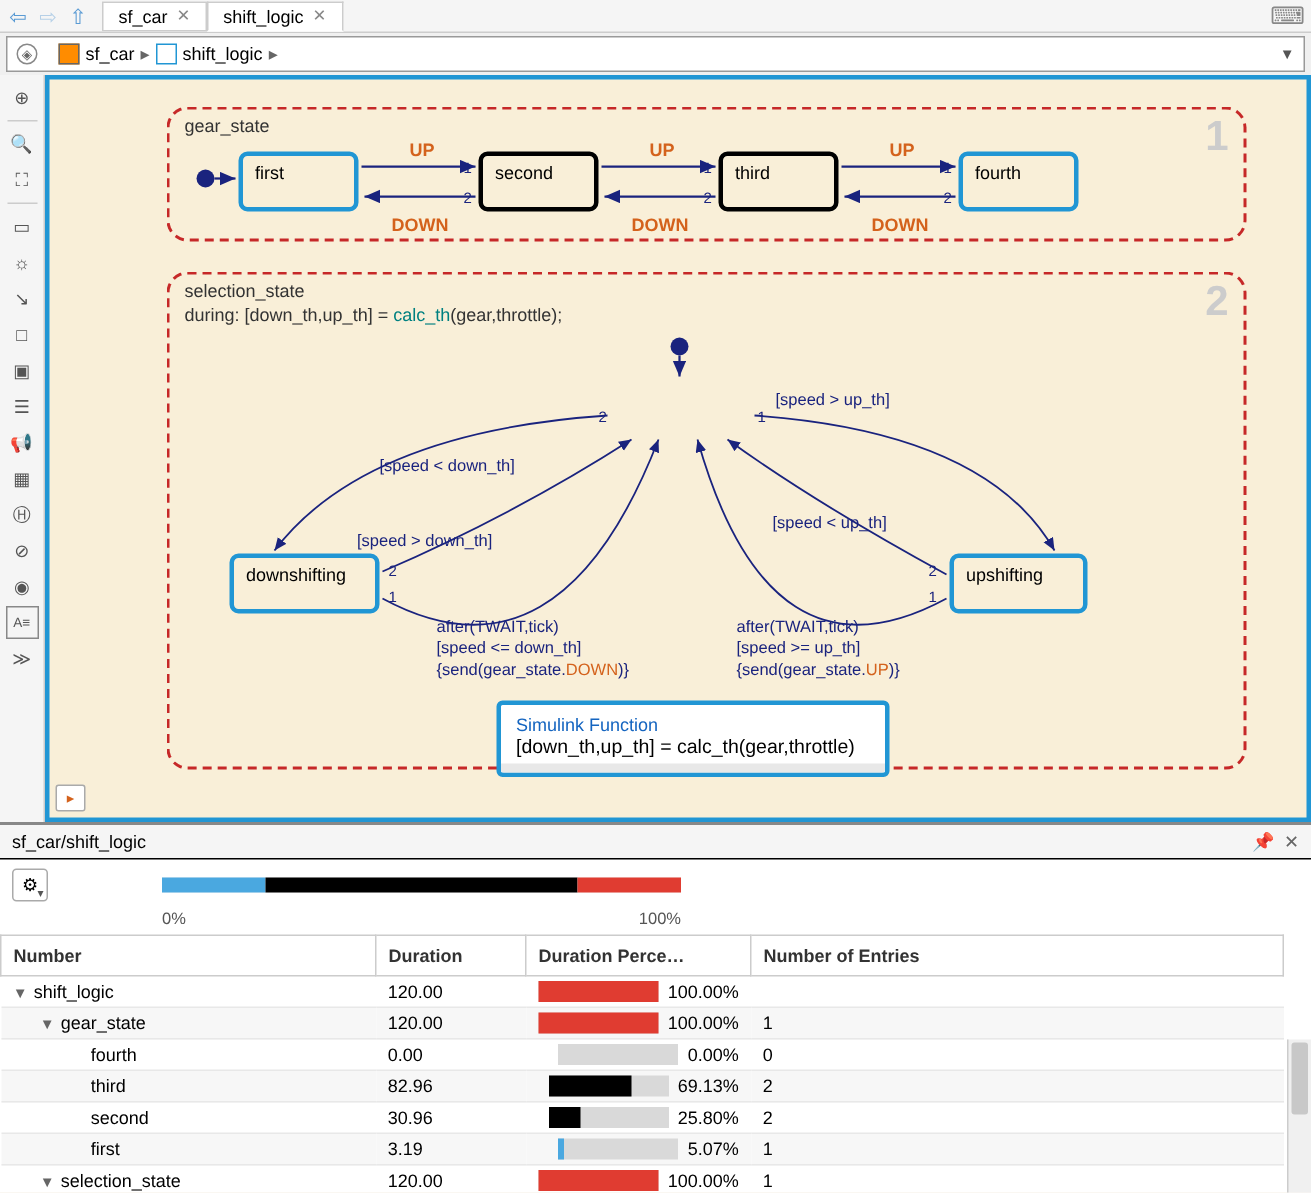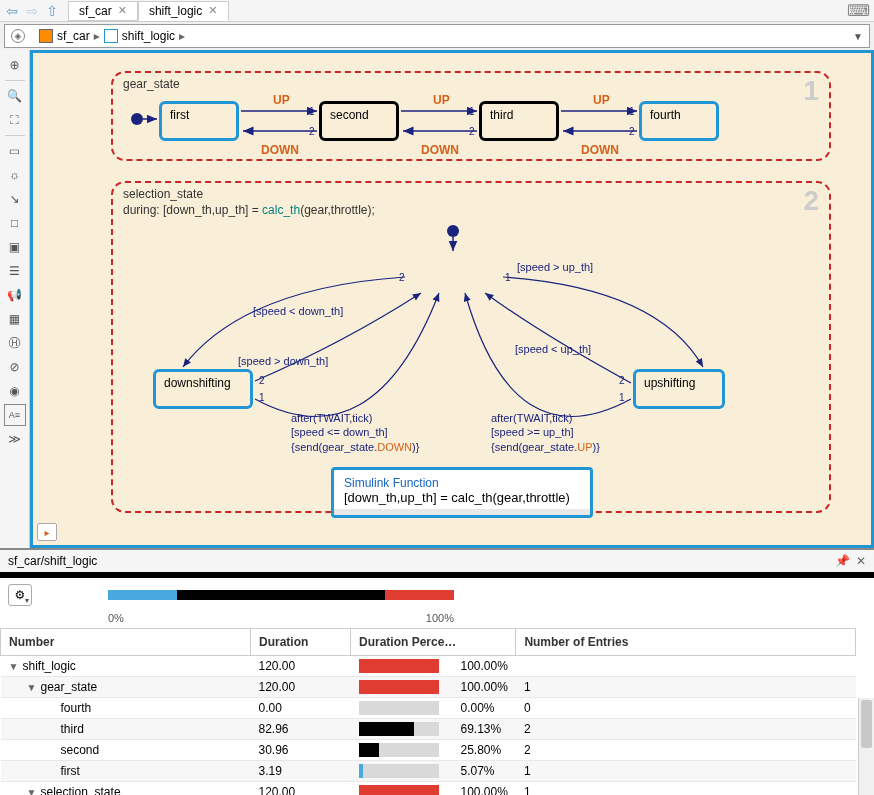--- a/index.html
+++ b/index.html
@@ -47,39 +47,39 @@
   .action-label .kw { color: #1a237e; }
   .action-label .evt { color: #d4621c; }
   
   .simfunc-box { position: absolute; border: 3px solid #2196d4; border-radius: 4px; background: #fff; padding: 6px 10px; font-size: 13px; }
   .simfunc-title { color: #1565c0; font-size: 12px; }
   .simfunc-bottom { background: #e8e8e8; height: 6px; margin: 4px -10px -6px -10px; border-radius: 0 0 2px 2px; }
   
   svg.connector { position: absolute; top: 0; left: 0; pointer-events: none; overflow: visible; }
   
   .bottom-panel { border-top: 2px solid #888; background: #fff; position: relative; }
-  .panel-title { padding: 4px 8px; background: #f5f5f5; border-bottom: 6px solid #000000; font-size: 12px; display: flex; align-items: center; }
+  .panel-title { padding: 4px 8px; background: #f5f5f5; border-bottom: 1px solid #000000; font-size: 12px; display: flex; align-items: center; }
   .panel-pin { margin-left: auto; color: #666; cursor: pointer; }
   .panel-close { margin-left: 6px; color: #666; cursor: pointer; }
   
   .progress-row { display: flex; align-items: center; padding: 6px 8px; gap: 8px; }
   .gear-btn { width: 24px; height: 22px; border: 1px solid #aaa; border-radius: 3px; display: flex; align-items: center; justify-content: center; cursor: pointer; position: relative; }
   .gear-btn::after { content: "▾"; font-size: 8px; position: absolute; right: 2px; bottom: 0px; color: #555; }
   .progress-bar { flex: 1; height: 10px; position: relative; background: #f0f0f0; max-width: 346px; }
   .pb-seg { position: absolute; top: 0; height: 100%; }
   .pb-labels { display: flex; justify-content: space-between; max-width: 346px; margin-left: 40px; font-size: 11px; color: #555; padding: 0 0 4px 0; }
   
   .data-table { width: calc(100% - 18px); border-collapse: collapse; font-size: 12px; }
   .data-table th { text-align: left; padding: 6px 8px; background: #fff; border: 1px solid #ccc; font-weight: bold; color: #333; }
   .data-table td { padding: 3px 8px; border-bottom: 1px solid #e8e8e8; }
   .data-table tr:nth-child(even) td { background: #f7f7f7; }
   .expander { color: #666; margin-right: 4px; font-size: 10px; display: inline-block; width: 10px; }
   .indent-1 { padding-left: 26px !important; }
   .indent-2 { padding-left: 46px !important; }
-  .bar-cell { display: flex; align-items: center; gap: 22px; }
+  .bar-cell { display: flex; align-items: center; gap: 6px; justify-content: flex-end; }
   .mini-bar { width: 80px; height: 14px; background: #d9d9d9; position: relative; }
   .mini-fill { position: absolute; top: 0; left: 0; height: 100%; }
   .scrollbar-v { position: absolute; right: 0; top: 70px; bottom: 0; width: 16px; background: #f0f0f0; border-left: 1px solid #ccc; }
   .scroll-thumb { position: absolute; left: 2px; right: 2px; top: 2px; height: 48px; background: #c8c8c8; border-radius: 2px; }
 </style>
 </head>
 <body>
 
 <div class="topbar">
   <div class="nav-arrows">

